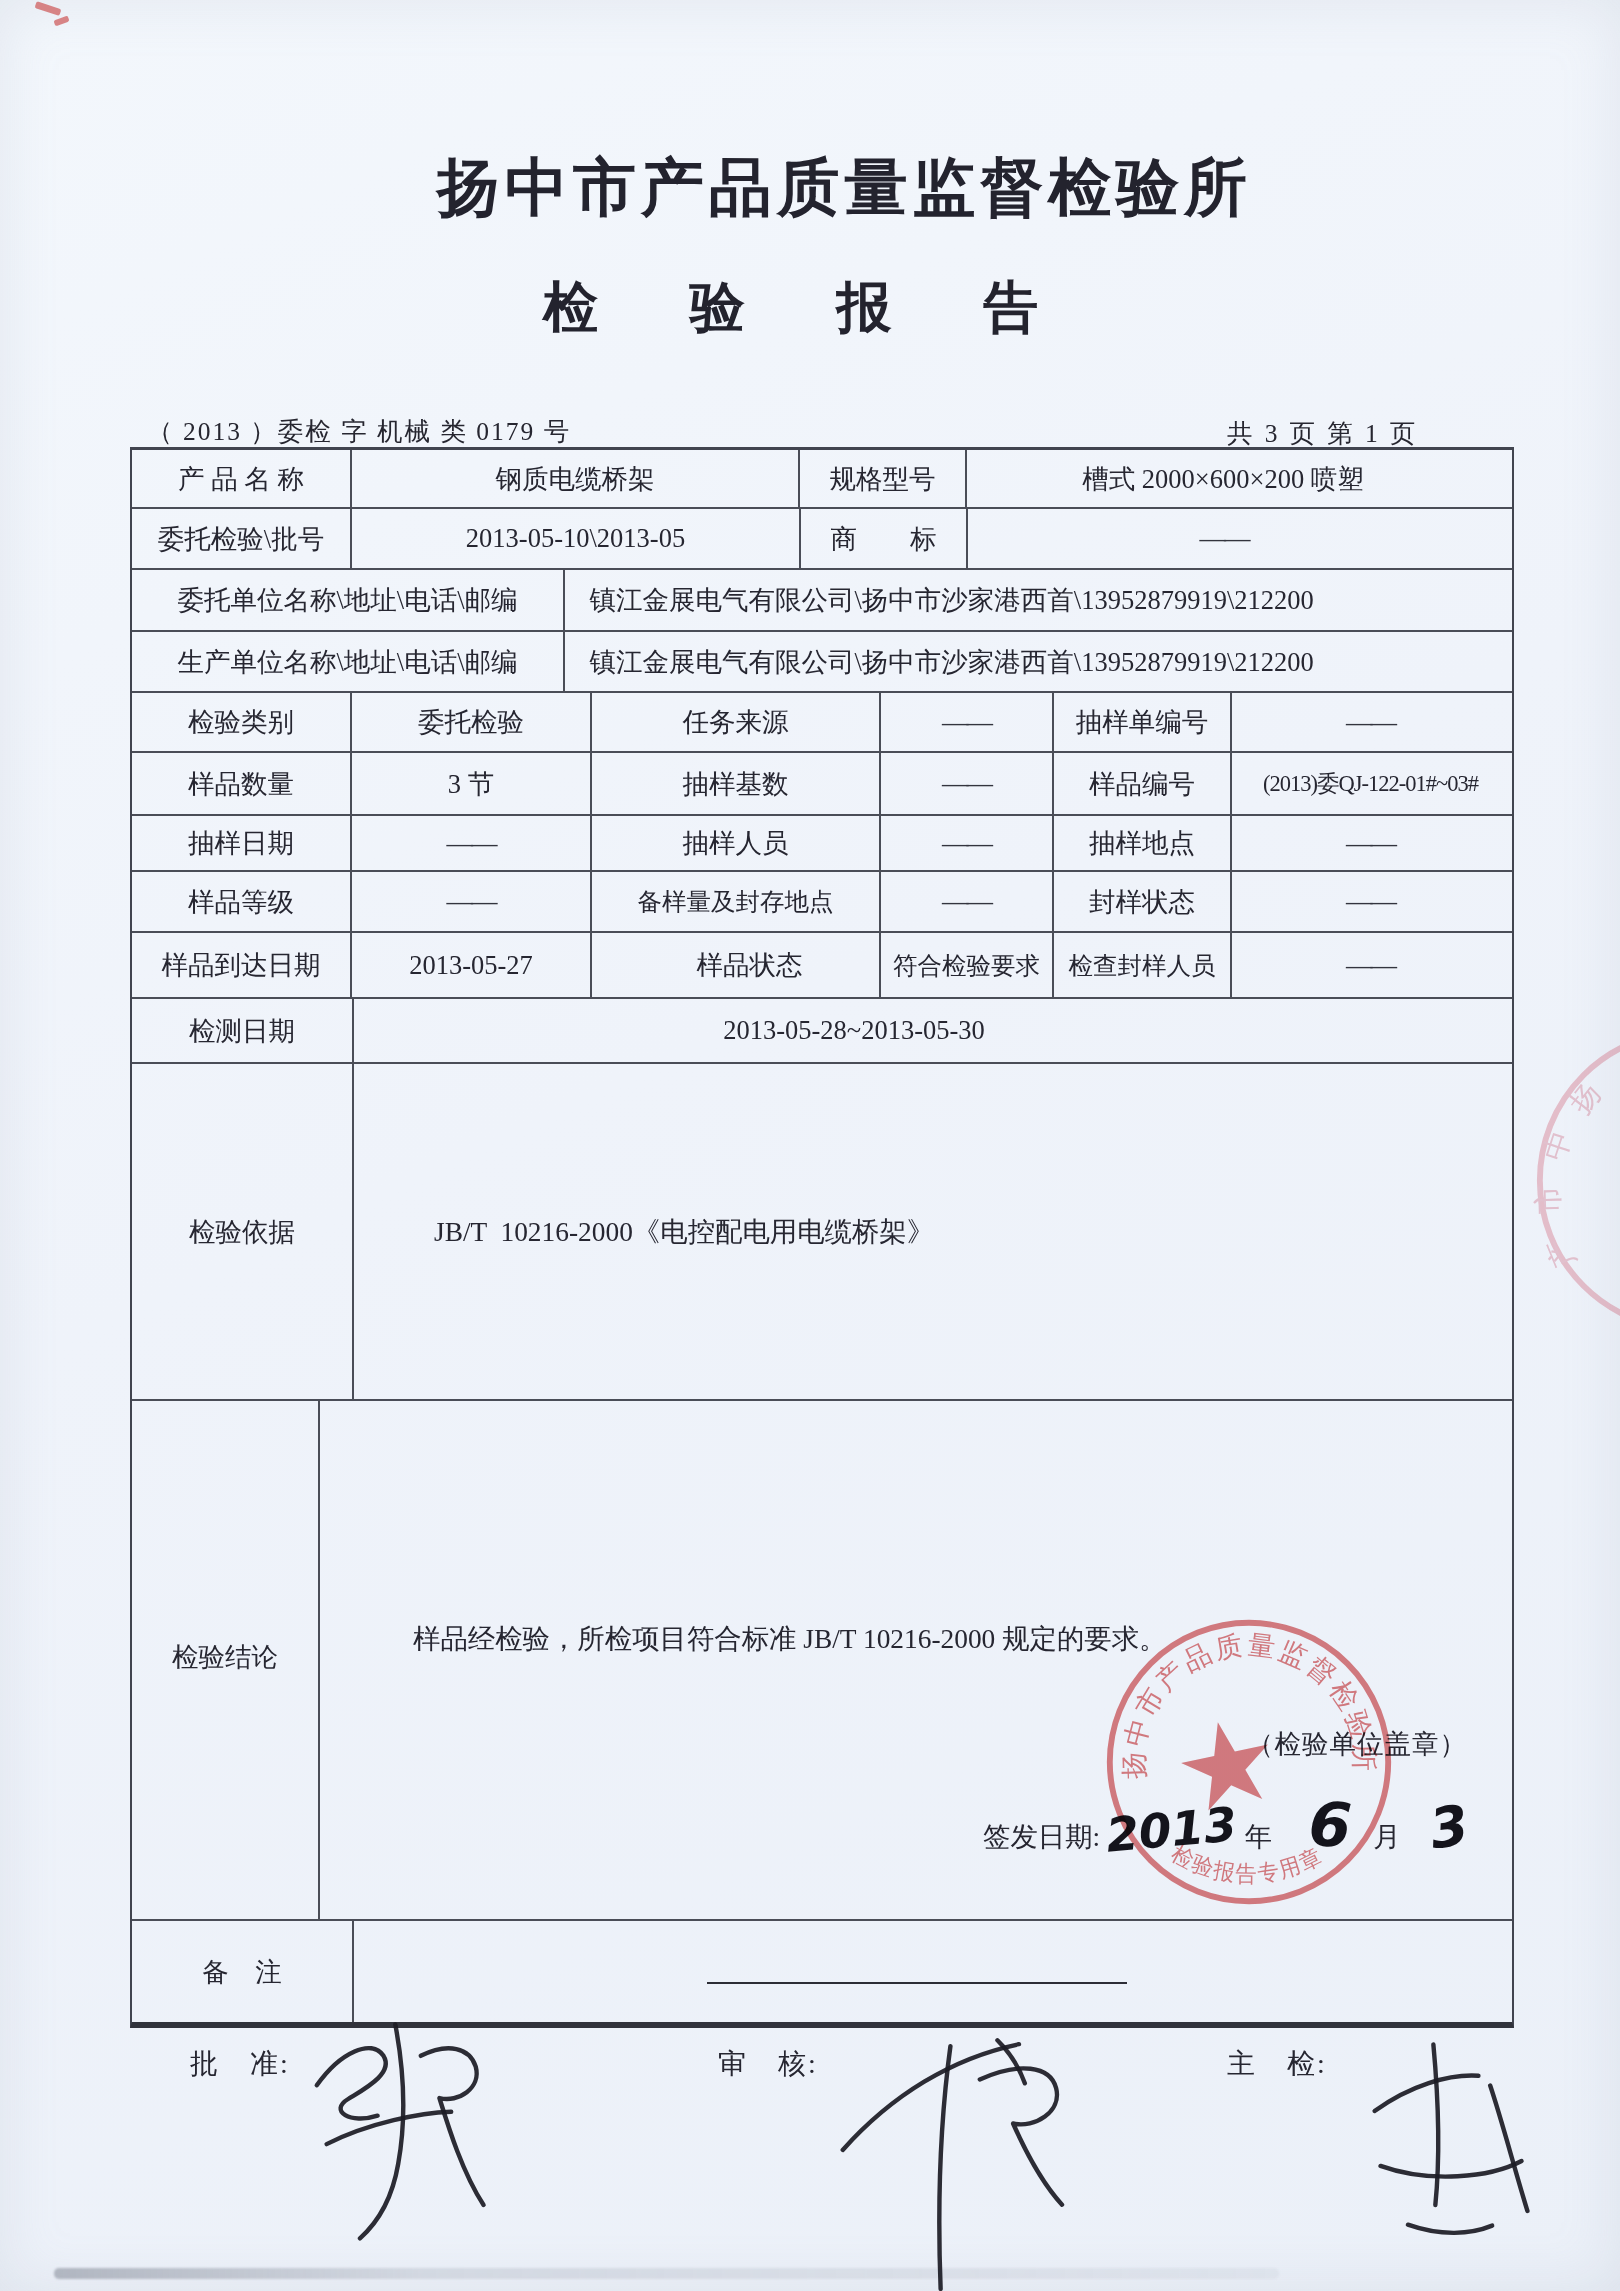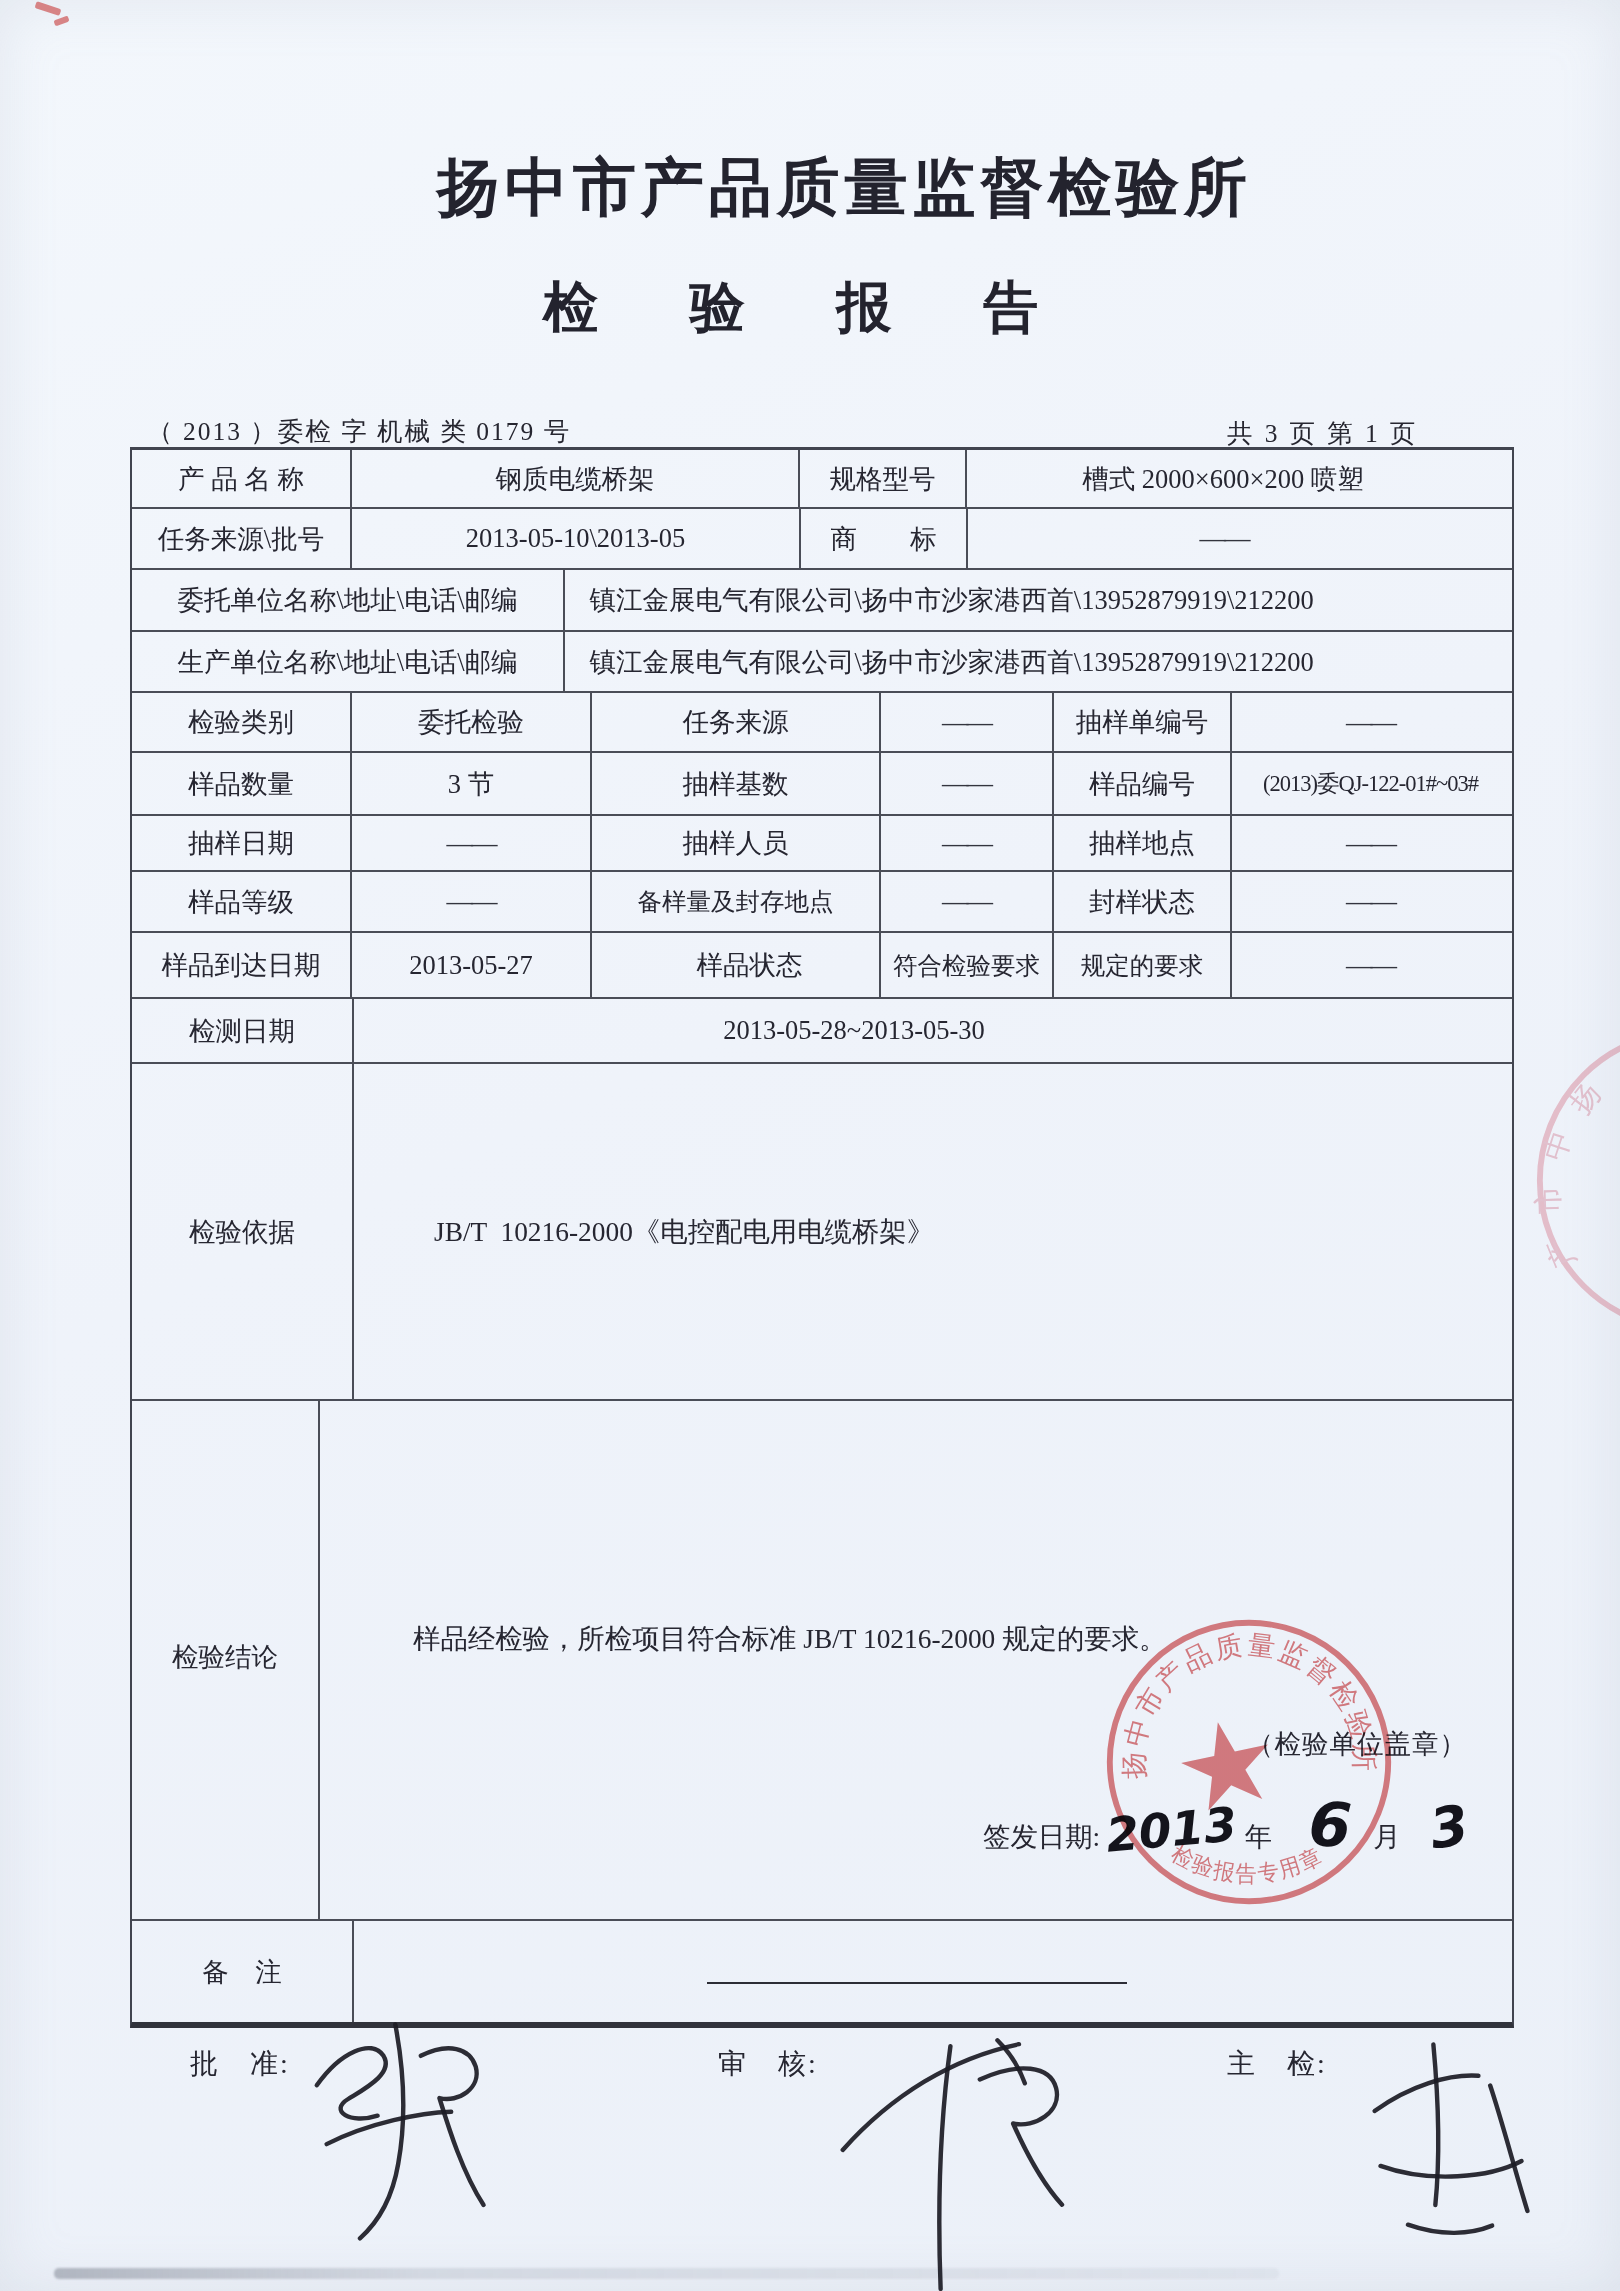--- a/index.html
+++ b/index.html
@@ -84,21 +84,21 @@
   <div class="tbl">
 
     <div class="tr" style="height:59px;">
       <div class="td" style="width:220px;" data-bind="table.r1c1">产 品 名 称</div>
       <div class="td" style="width:448px;" data-bind="table.r1c2">钢质电缆桥架</div>
       <div class="td" style="width:167px;" data-bind="table.r1c3">规格型号</div>
       <div class="td last" style="width:512px;" data-bind="table.r1c4">槽式 2000×600×200 喷塑</div>
     </div>
 
     <div class="tr" style="height:61px;">
-      <div class="td" style="width:220px;" data-bind="table.r2c1">任务来源\批号</div>
+      <div class="td" style="width:220px;" data-bind="table.r2c1">委托检验\批号</div>
       <div class="td" style="width:449px;" data-bind="table.r2c2">2013-05-10\2013-05</div>
       <div class="td" style="width:167px;" data-bind="table.r2c3">商　　标</div>
       <div class="td last dash" style="width:512px;" data-bind="table.r2c4">——</div>
     </div>
 
     <div class="tr" style="height:62px;">
       <div class="td" style="width:433px;" data-bind="table.r3c1">委托单位名称\地址\电话\邮编</div>
       <div class="td last left" style="width:945px;padding-left:24.5px;" data-bind="table.r3c2">镇江金展电气有限公司\扬中市沙家港西首\13952879919\212200</div>
     </div>
 
@@ -141,21 +141,21 @@
       <div class="td dash" style="width:173px;" data-bind="table.r8c4">——</div>
       <div class="td" style="width:178px;" data-bind="table.r8c5">封样状态</div>
       <div class="td last dash" style="width:277px;" data-bind="table.r8c6">——</div>
     </div>
 
     <div class="tr" style="height:66px;">
       <div class="td" style="width:220px;" data-bind="table.r9c1">样品到达日期</div>
       <div class="td" style="width:240px;" data-bind="table.r9c2">2013-05-27</div>
       <div class="td" style="width:289px;padding-left:28px;" data-bind="table.r9c3">样品状态</div>
       <div class="td" style="width:173px;font-size:24.5px;" data-bind="table.r9c4">符合检验要求</div>
-      <div class="td" style="width:178px;font-size:24.5px;" data-bind="table.r9c5">规定的要求</div>
+      <div class="td" style="width:178px;font-size:24.5px;" data-bind="table.r9c5">检查封样人员</div>
       <div class="td last dash" style="width:277px;" data-bind="table.r9c6">——</div>
     </div>
 
     <div class="tr" style="height:65px;">
       <div class="td" style="width:222px;" data-bind="table.r10c1">检测日期</div>
       <div class="td last" style="width:1157px;padding-right:157px;" data-bind="table.r10c2">2013-05-28~2013-05-30</div>
     </div>
 
     <div class="tr" style="height:337px;">
       <div class="td" style="width:222px;" data-bind="table.r11c1">检验依据</div>

